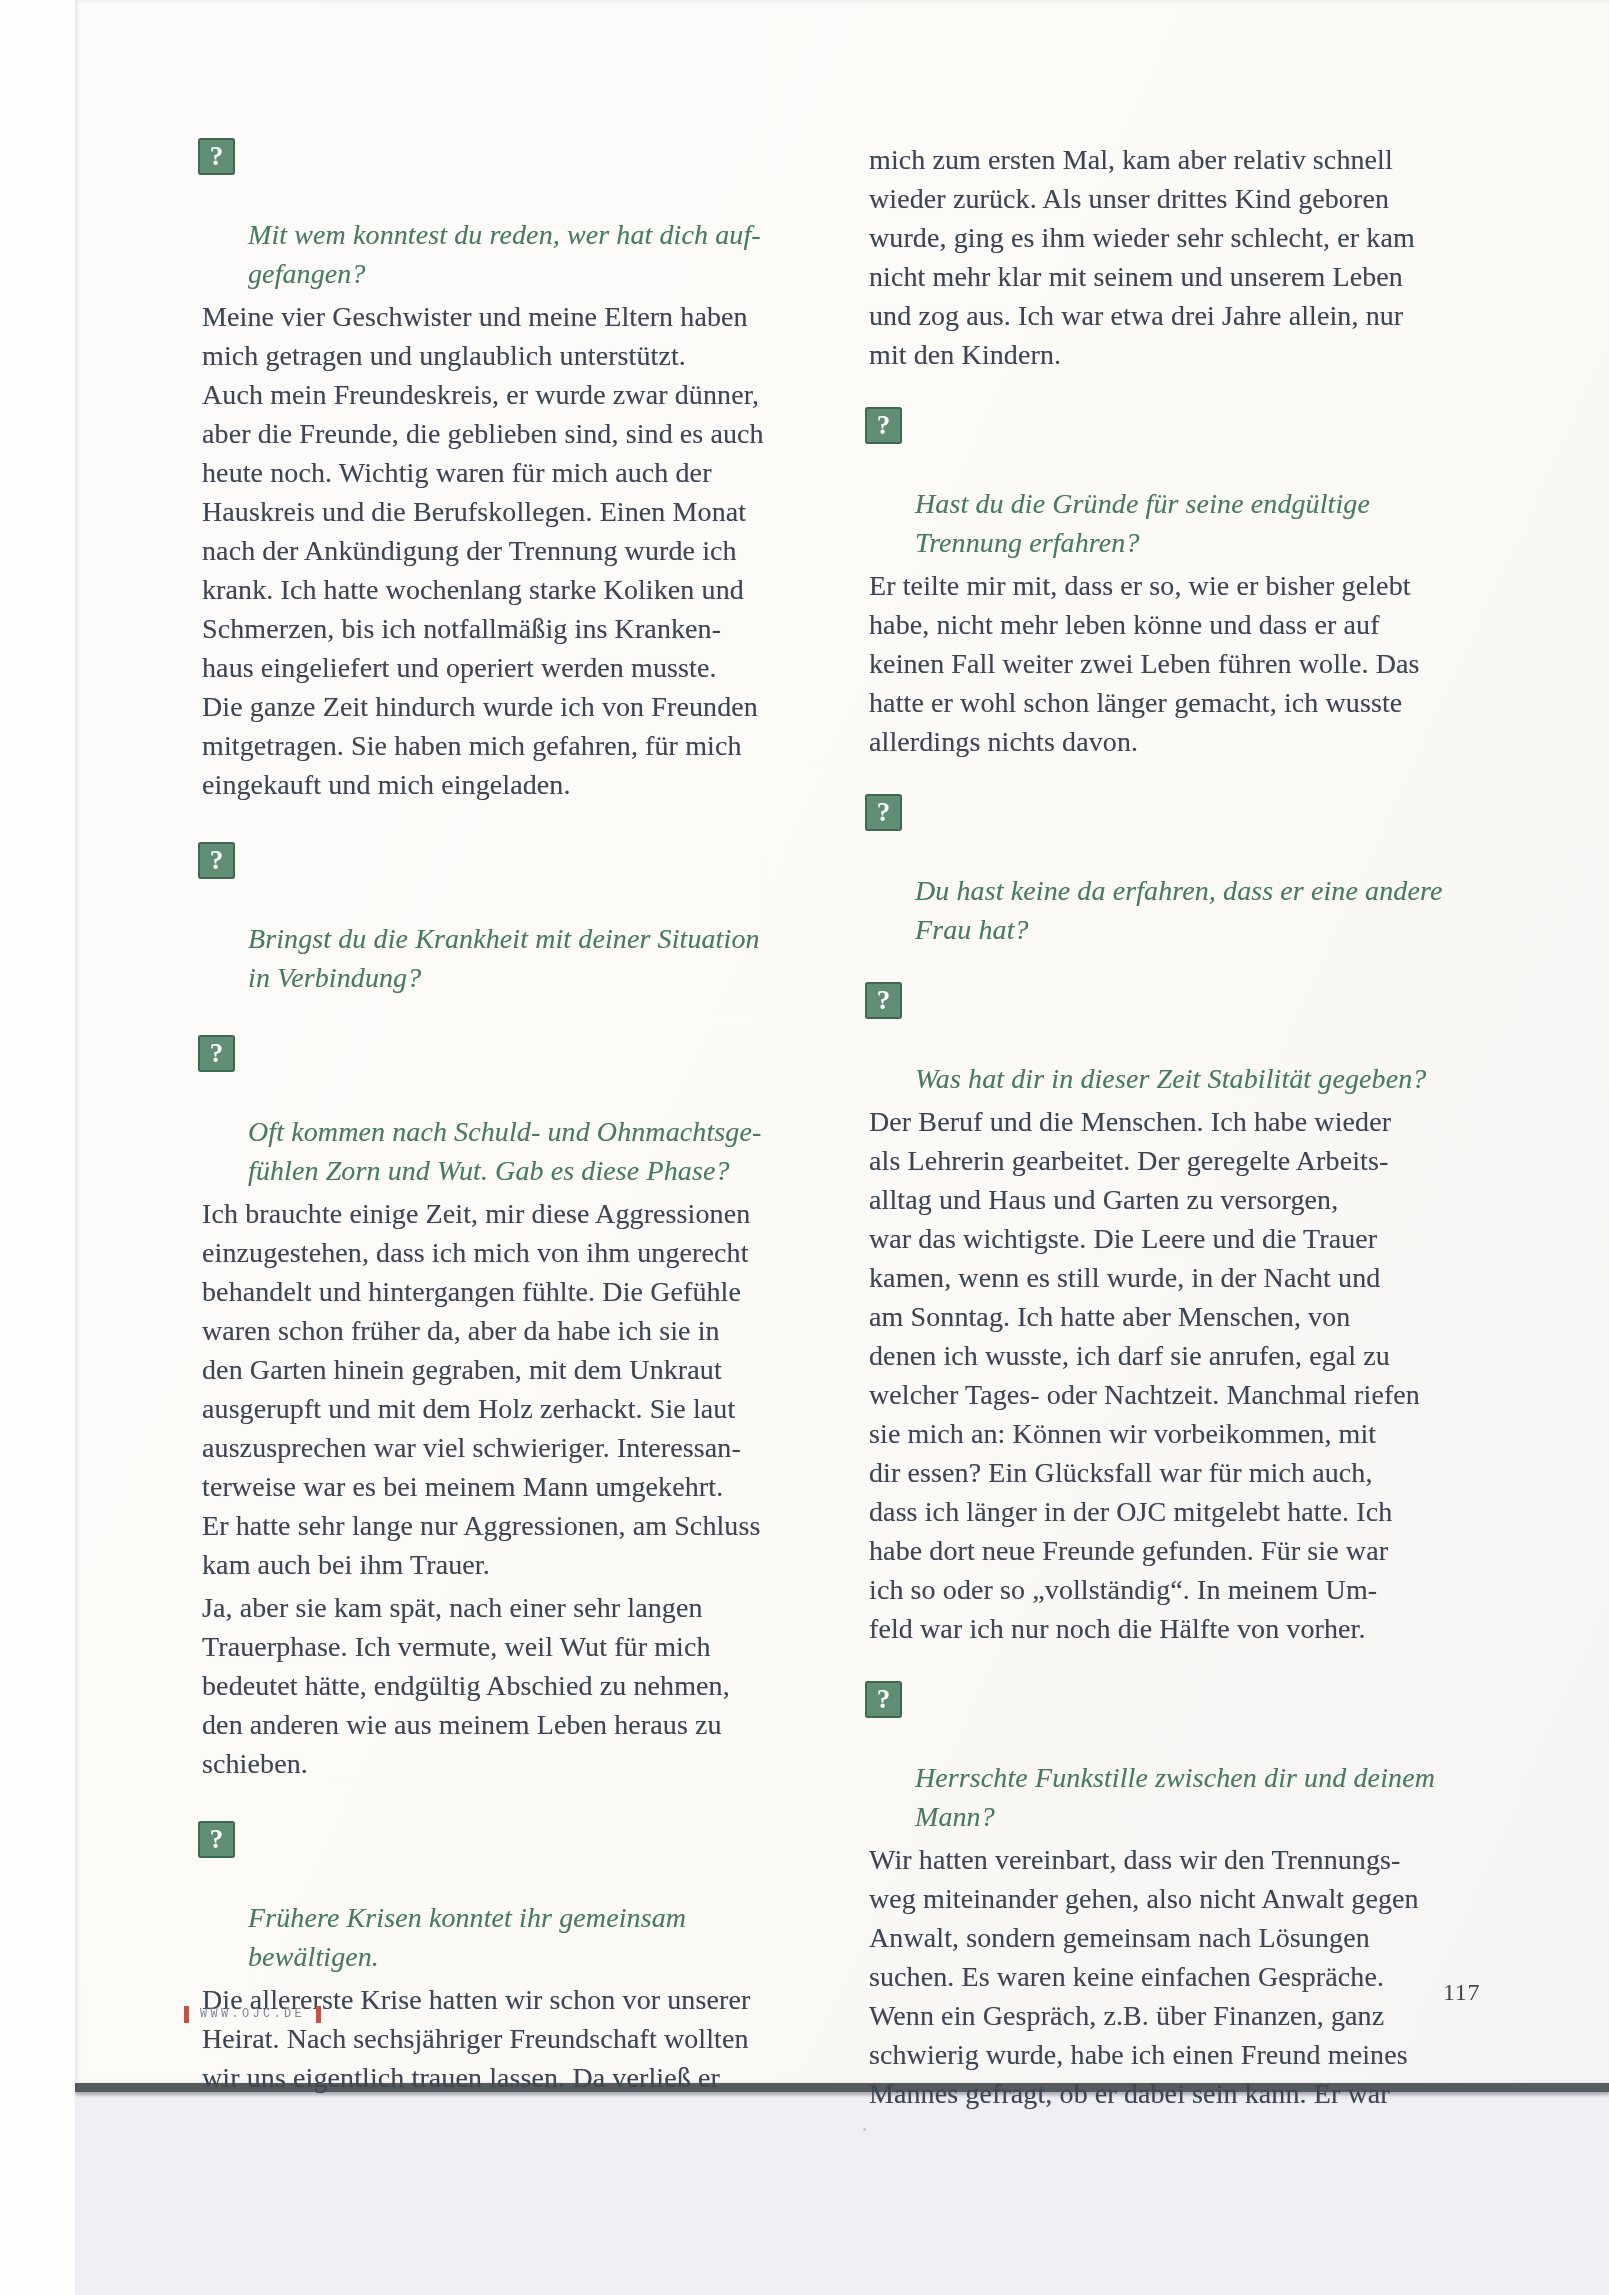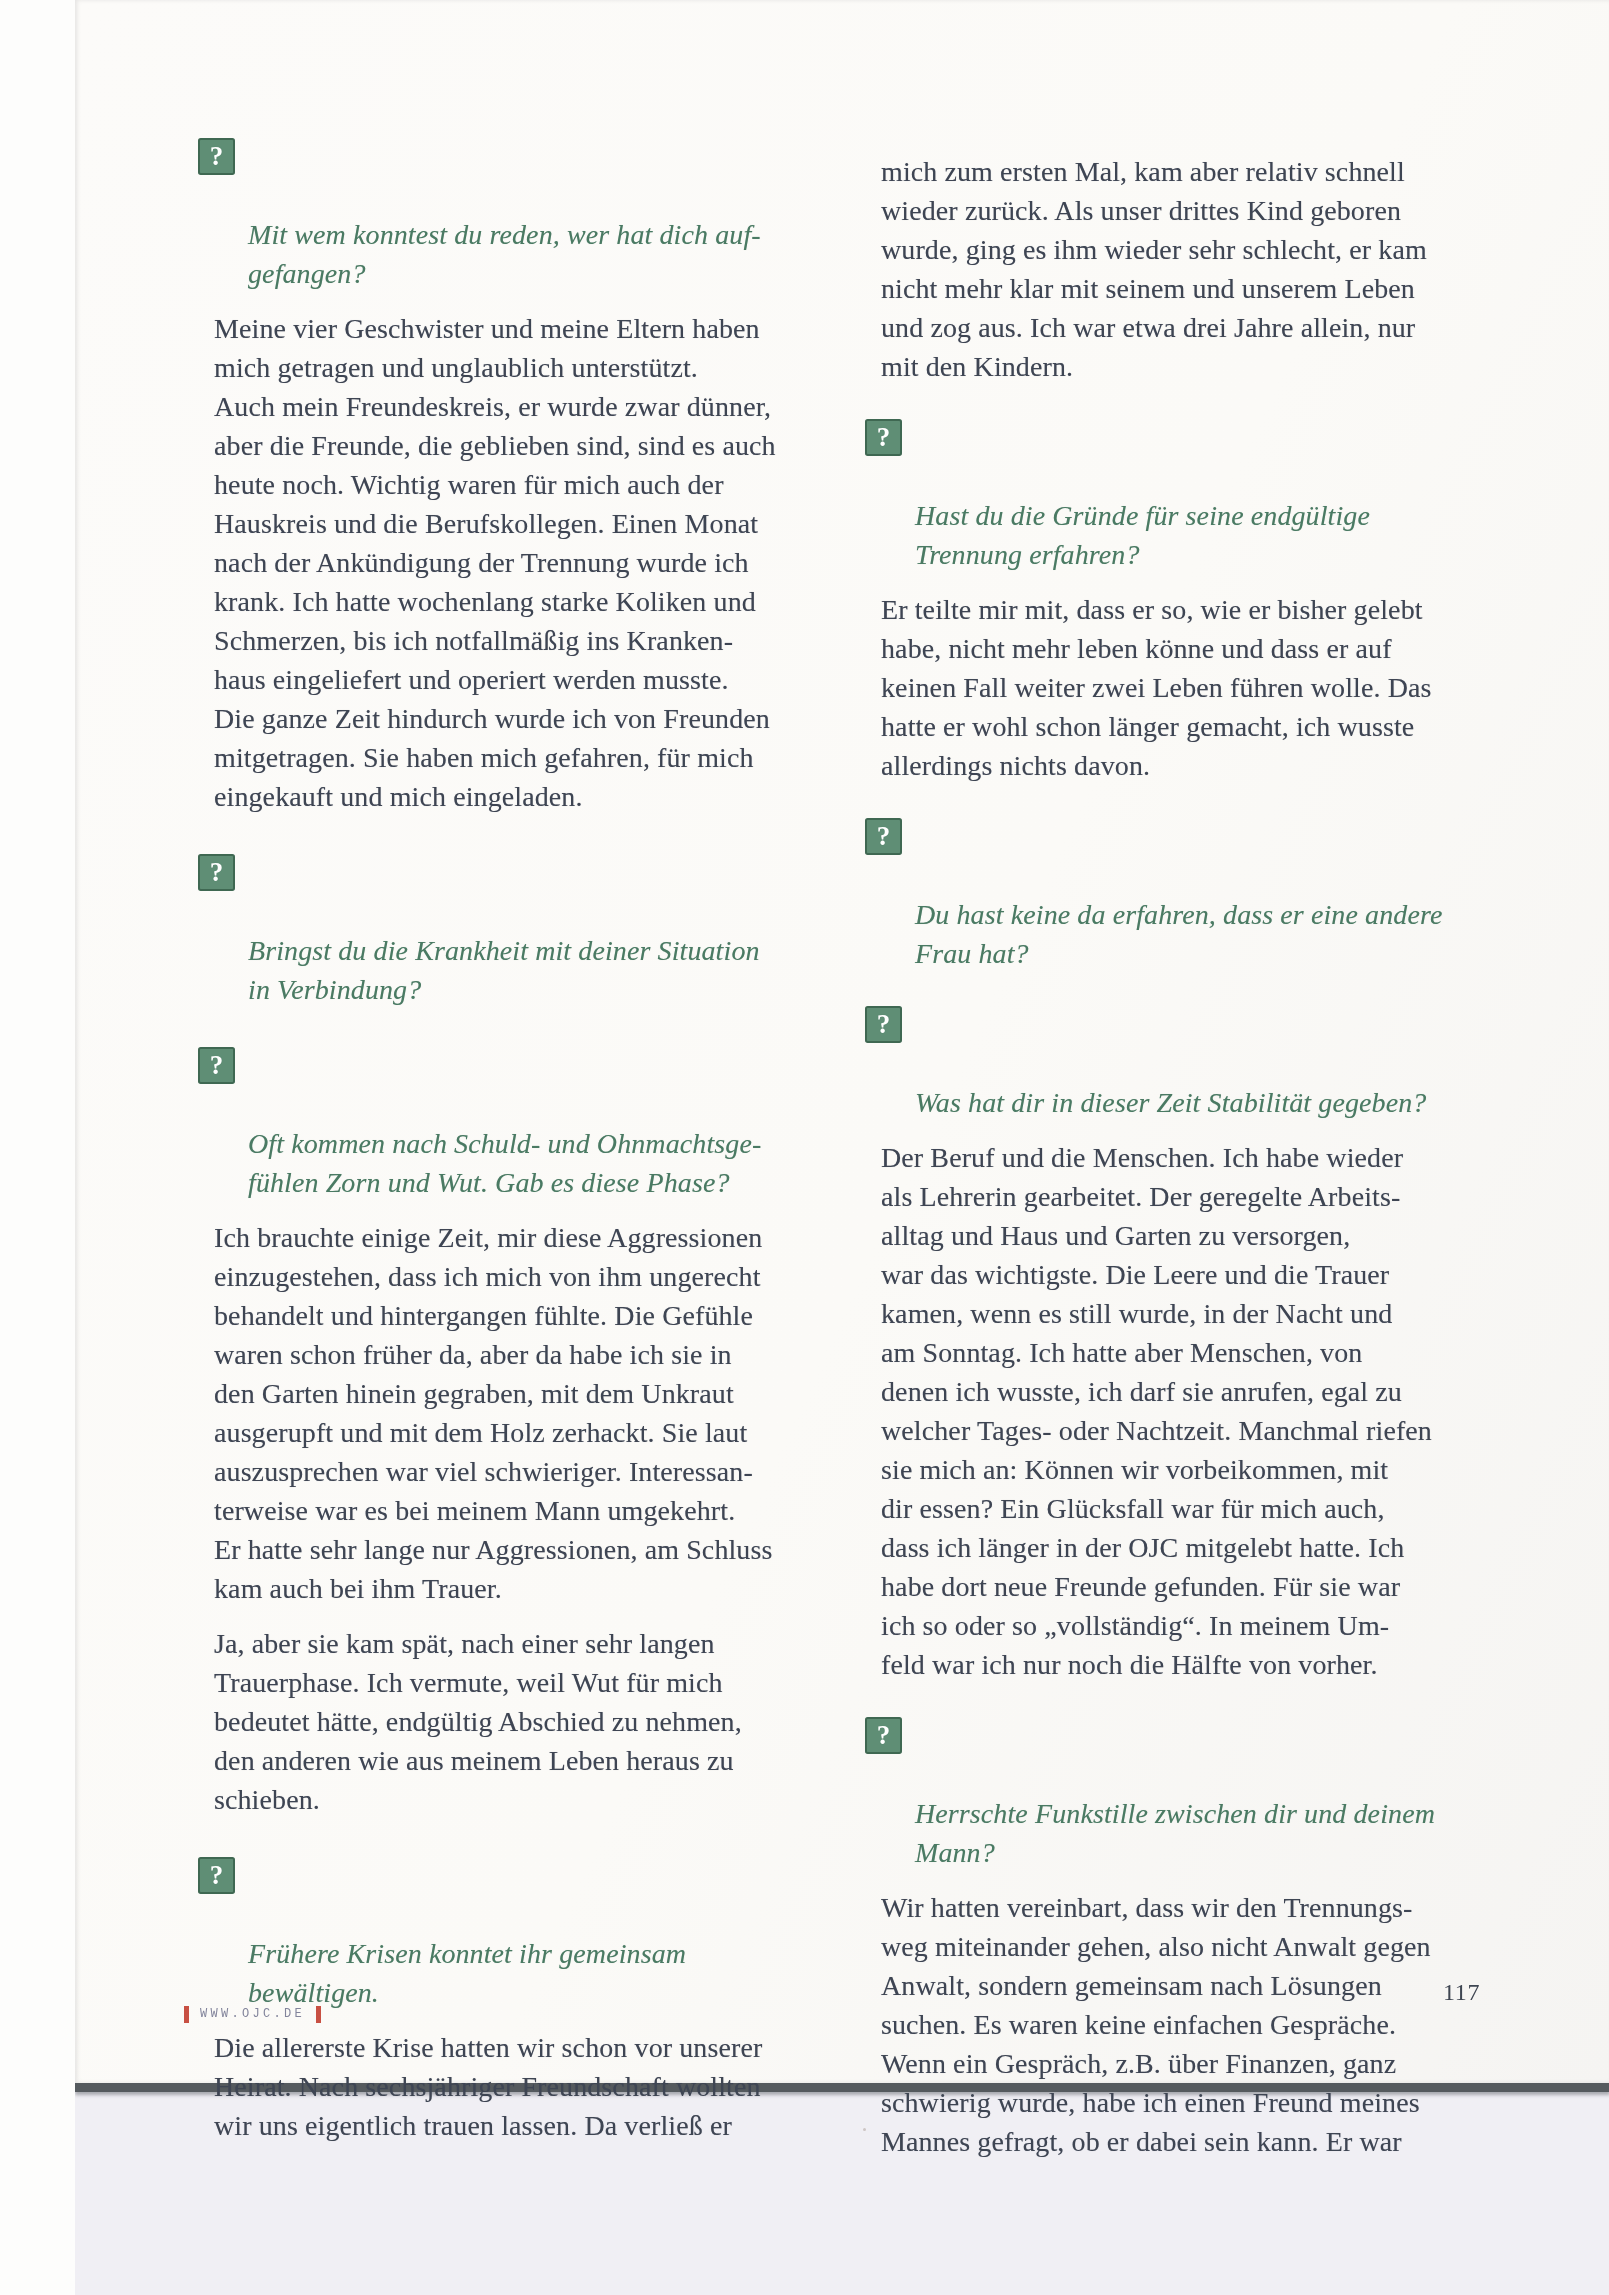--- a/index.html
+++ b/index.html
@@ -27,21 +27,21 @@
     position:absolute;left:75px;top:0;width:1535px;height:2083px;
     background:linear-gradient(115deg,#fcfbf9 0%,#fbfaf7 55%,#f5f4f2 100%);
     border-bottom:9.4px solid var(--edge);
     box-shadow:0 2.7px 3.3px rgba(80,85,92,.45), inset 2px 0 4px rgba(120,120,130,.18);
     z-index:2;
   }
   .col{position:absolute;top:0;color:var(--ink);}
   .col-left{left:123px;top:137px;width:678px;}
   .col-right{left:790px;top:136px;width:718px;}
   .a{
-    margin:16px;white-space:pre-line;
+    margin:4px;white-space:pre-line;
     font-size:28px;line-height:39px;letter-spacing:0.1px;
     text-shadow:0 0 0.7px rgba(62,70,88,.35);
   }
   .q{
     position:relative;margin:37px 0 0 0;padding-left:50px;
     color:var(--qgreen);font-style:italic;white-space:pre-line;
     font-size:28px;line-height:39px;letter-spacing:0.1px;
     text-shadow:0 0 0.7px rgba(74,122,99,.35);
   }
   .col-right .q{margin-top:32px;}

